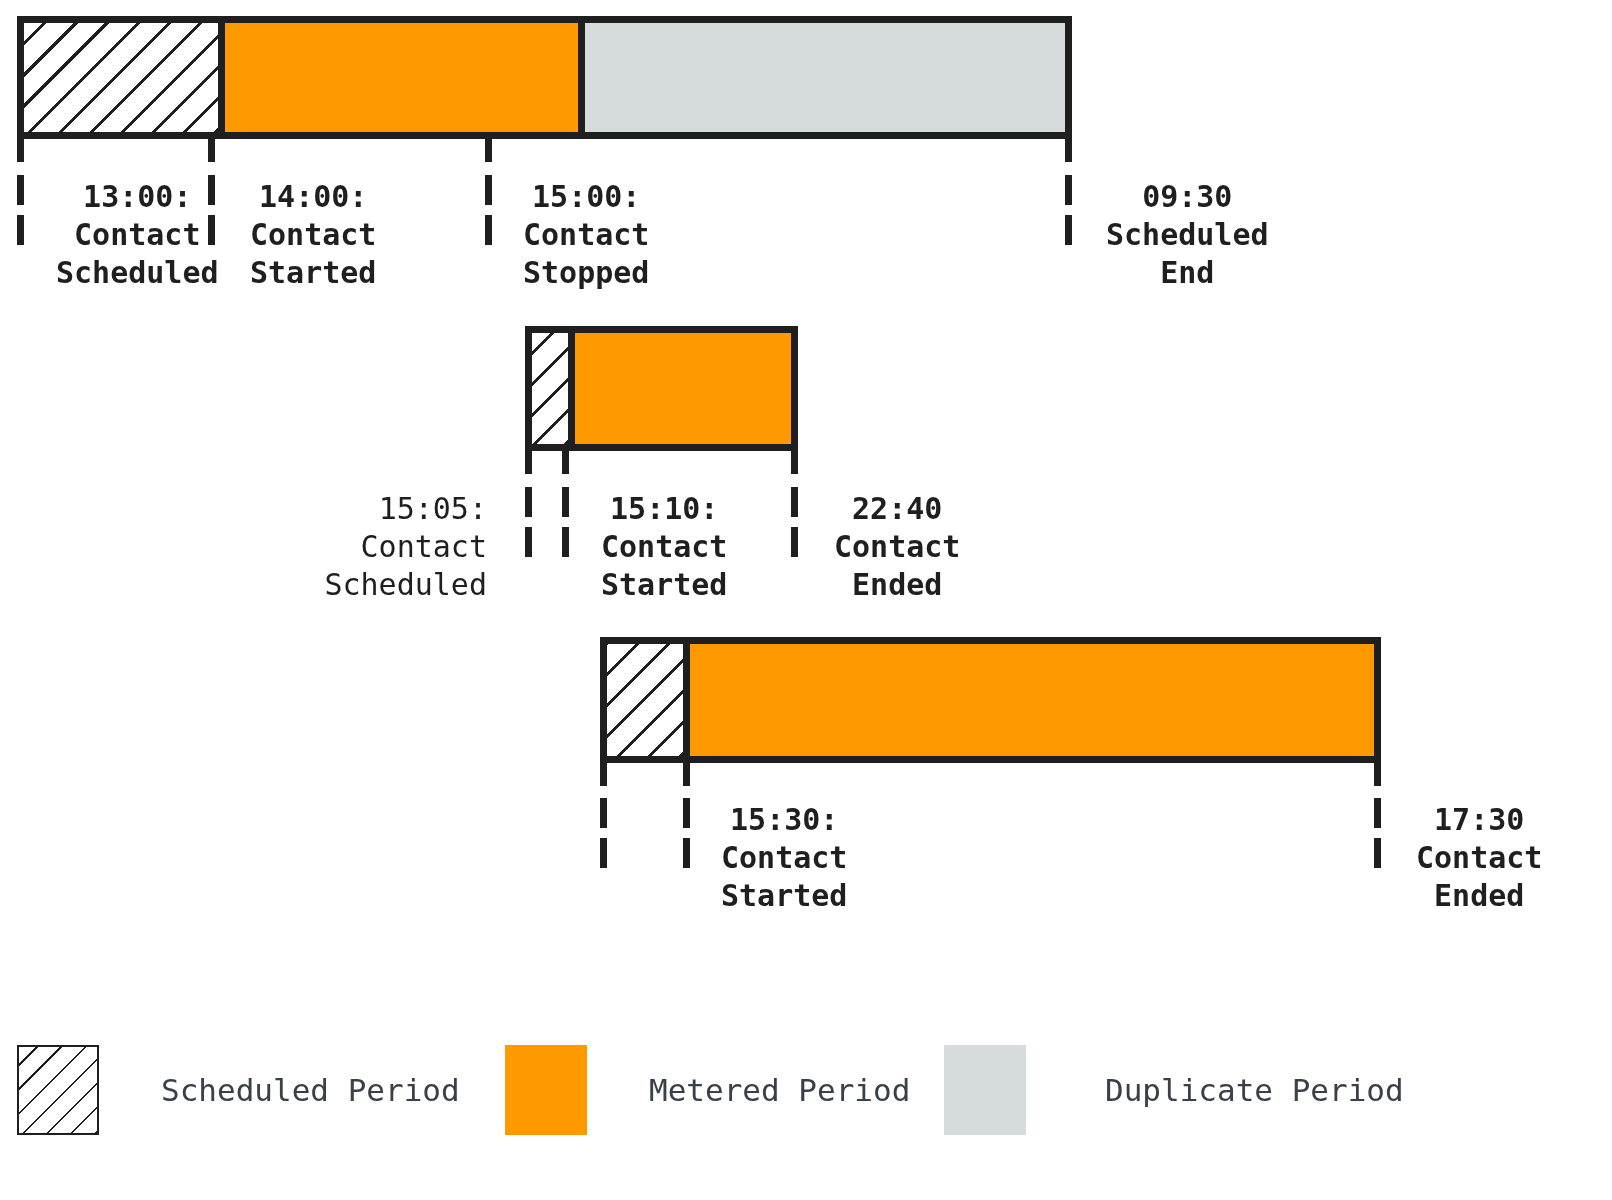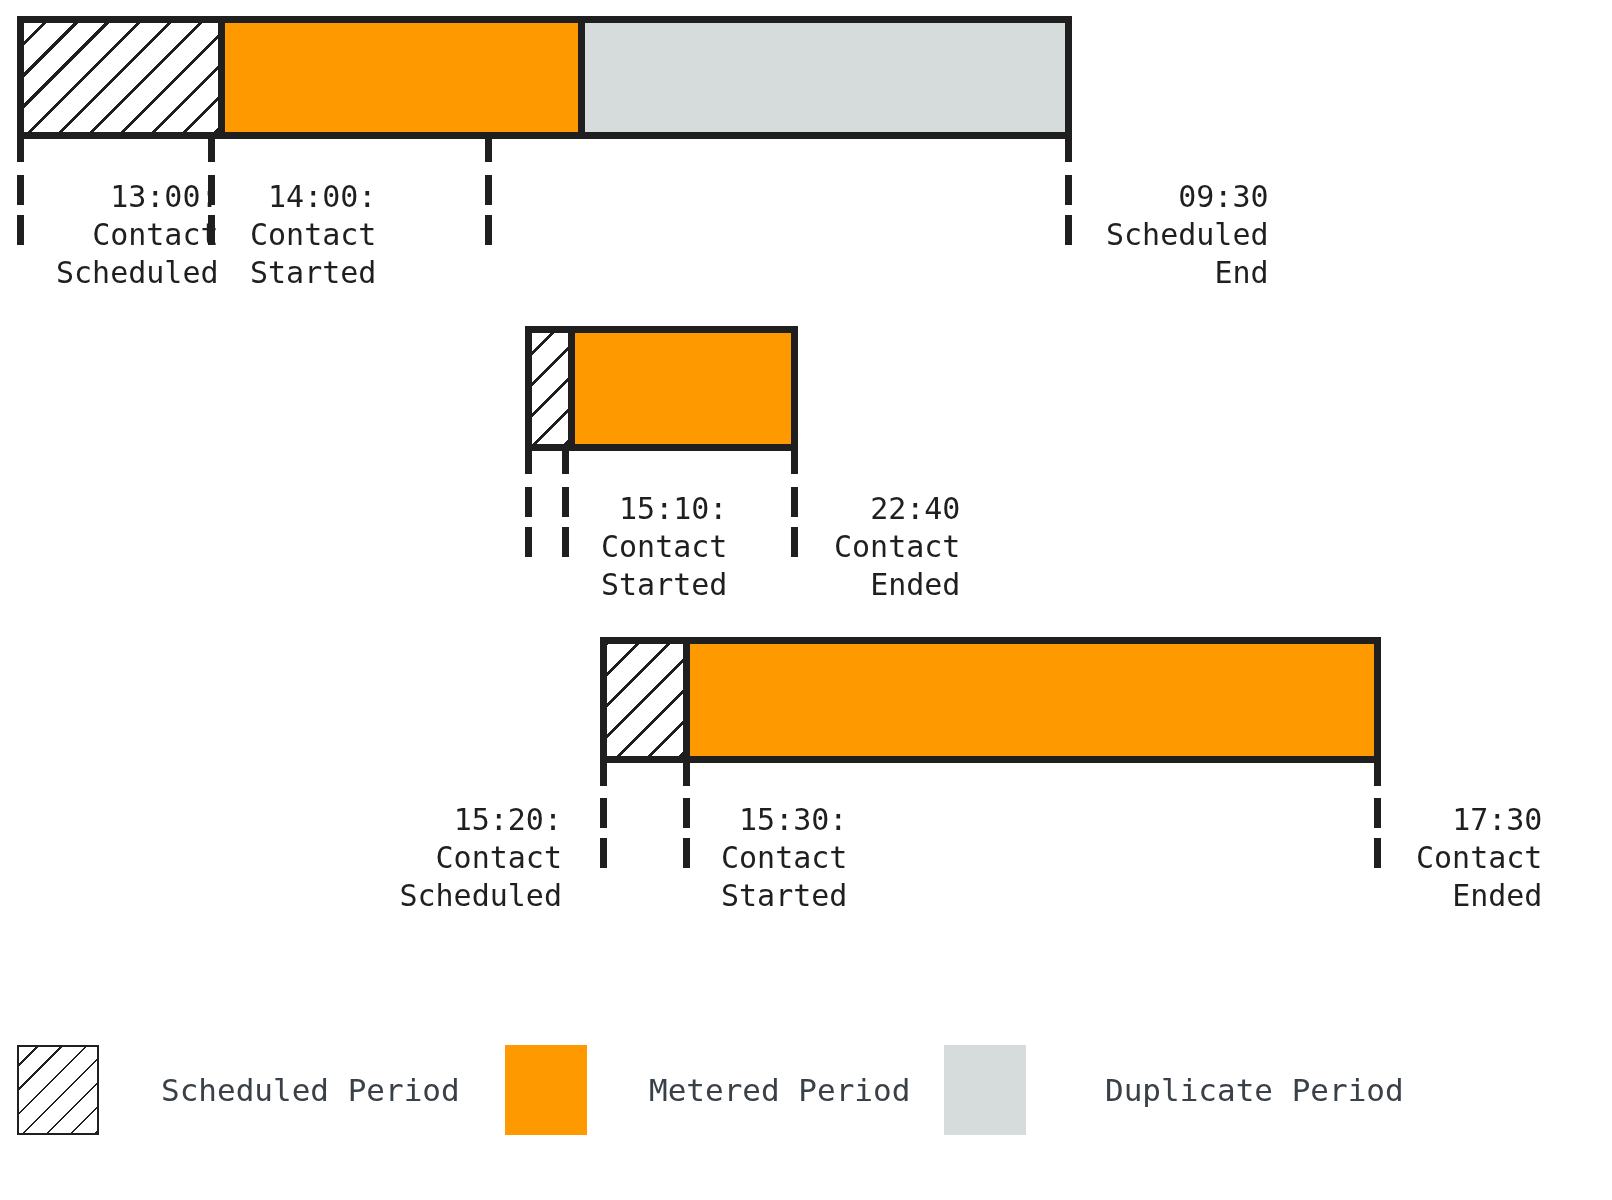--- a/index.html
+++ b/index.html
@@ -64,21 +64,21 @@
 
   
   .evt {
     position: absolute;
     color: #1f1f1f;
     font-size: 30px;
     line-height: 38px;
     white-space: pre;
     letter-spacing: 0px;
   }
-  .evt.left  { text-align: right; }
+  .evt.left  { text-align: center; font-weight: bold; }
   .evt.right { text-align: right; }
 
   
   #legend {
     position: absolute;
     left: 0;
     top: 1045px;
     width: 1612px;
     height: 100px;
   }
@@ -139,20 +139,23 @@
   <div class="dash" style="left:1065px; top:215px; height:30px;"></div>
 
   <div class="evt left" style="left:56px; top:178px;"><span>13:00:</span>
 <span>Contact</span>
 <span>Scheduled</span></div>
 
   <div class="evt left" style="left:250px; top:178px;"><span>14:00:</span>
 <span>Contact</span>
 <span>Started</span></div>
 
+  <div class="evt left" style="left:523px; top:178px;"><span>15:00:</span>
+<span>Contact</span>
+<span>Stopped</span></div>
 
   <div class="evt left" style="left:1106px; top:178px;"><span>09:30</span>
 <span>Scheduled</span>
 <span>End</span></div>
 
   <div class="bar" style="left:525px; top:326px; width:273px; height:125px;">
     <div class="seg seg-scheduled" style="width:36px;"></div>
     <div class="seg seg-metered" style="flex:1;"></div>
   </div>
 
@@ -160,20 +163,23 @@
   <div class="stem" style="left:562px; top:444px; height:30px;"></div>
   <div class="stem" style="left:791px; top:444px; height:30px;"></div>
 
   <div class="dash" style="left:525px; top:487px; height:30px;"></div>
   <div class="dash" style="left:525px; top:527px; height:30px;"></div>
   <div class="dash" style="left:562px; top:487px; height:30px;"></div>
   <div class="dash" style="left:562px; top:527px; height:30px;"></div>
   <div class="dash" style="left:791px; top:487px; height:30px;"></div>
   <div class="dash" style="left:791px; top:527px; height:30px;"></div>
 
+  <div class="evt right" style="left:180px; top:490px; width:307px;"><span>15:05:</span>
+<span>Contact</span>
+<span>Scheduled</span></div>
 
   <div class="evt left" style="left:601px; top:490px;"><span>15:10:</span>
 <span>Contact</span>
 <span>Started</span></div>
 
   <div class="evt left" style="left:834px; top:490px;"><span>22:40</span>
 <span>Contact</span>
 <span>Ended</span></div>
 
   <div class="bar" style="left:600px; top:637px; width:781px; height:126px;">
@@ -185,23 +191,20 @@
   <div class="stem" style="left:683px;  top:756px; height:30px;"></div>
   <div class="stem" style="left:1374px; top:756px; height:30px;"></div>
 
   <div class="dash" style="left:600px;  top:798px; height:30px;"></div>
   <div class="dash" style="left:600px;  top:838px; height:30px;"></div>
   <div class="dash" style="left:683px;  top:798px; height:30px;"></div>
   <div class="dash" style="left:683px;  top:838px; height:30px;"></div>
   <div class="dash" style="left:1374px; top:798px; height:30px;"></div>
   <div class="dash" style="left:1374px; top:838px; height:30px;"></div>
 
-  <div class="evt right" style="left:255px; top:801px; width:307px;"><span>15:20:</span>
-<span>Contact</span>
-<span>Scheduled</span></div>
 
   <div class="evt left" style="left:721px; top:801px;"><span>15:30:</span>
 <span>Contact</span>
 <span>Started</span></div>
 
   <div class="evt left" style="left:1416px; top:801px;"><span>17:30</span>
 <span>Contact</span>
 <span>Ended</span></div>
 
   <div id="legend">

